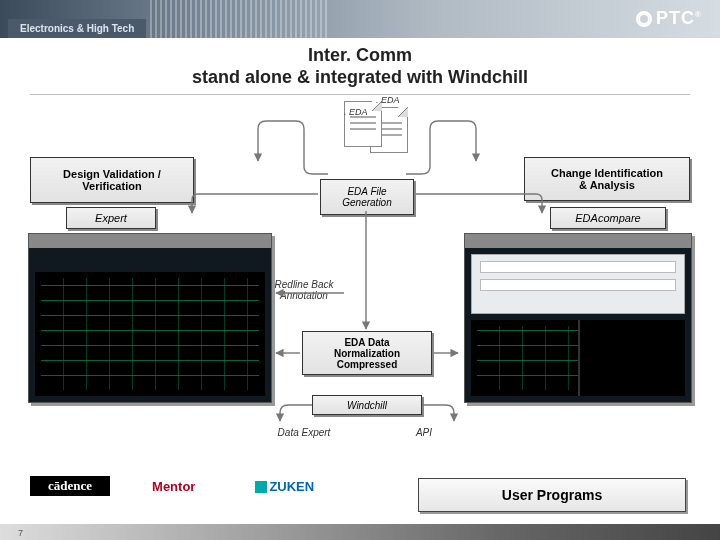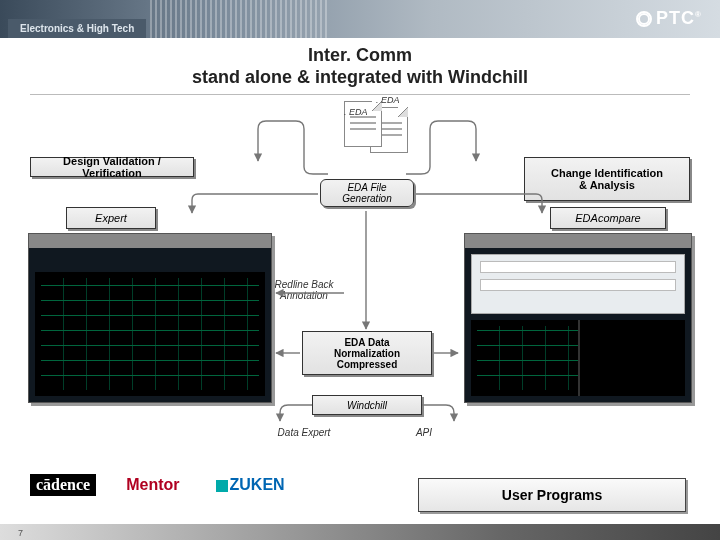--- a/index.html
+++ b/index.html
@@ -26,23 +26,23 @@
   .doc.a { left: 14px; top: 0; }
   .doc .lines { position: absolute; left: 5px; top: 14px; right: 5px; }
   .doc .lines span { display: block; height: 2px; background: #aaa; margin-bottom: 4px; }
   .doc-label { position: absolute; font-size: 9px; font-style: italic; color: #333; }
   .doc-label.a { left: 14px; top: 6px; }
   .doc-label.b { left: 46px; top: -6px; }
   
   .node-box { position: absolute; background: linear-gradient(#f2f2f2, #e2e2e2); border: 1px solid #333; box-shadow: 2px 2px 0 #888; text-align: center; display: flex; flex-direction: column; justify-content: center; font-size: 11px; padding: 4px 6px; }
   .node-box strong { font-weight: bold; display: block; }
   
-  #n-left   { left: 2px;   top: 56px;  width: 164px; height: 20px; font-weight: bold; }
+  #n-left   { left: 2px;   top: 56px;  width: 164px; height: 46px; font-weight: bold; }
   #n-right  { right: 2px;  top: 56px;  width: 166px; height: 44px; font-weight: bold; }
-  #n-fgen   { left: 292px; top: 78px;  width: 94px;  height: 28px; font-size: 10px; font-style: italic; border-radius: 6px; }
+  #n-fgen   { left: 292px; top: 78px;  width: 94px;  height: 36px; font-size: 10px; font-style: italic; }
   #n-expert { left: 38px;  top: 106px; width: 90px;  height: 22px; font-style: italic; }
   #n-cmp    { right: 26px; top: 106px; width: 116px; height: 22px; font-style: italic; }
   #n-norm   { left: 274px; top: 230px; width: 130px; height: 44px; font-size: 10px; }
   #n-cond   { left: 284px; top: 294px; width: 110px; height: 20px; font-style: italic; font-size: 10px; }
   
   .small-label { position: absolute; font-size: 10px; font-style: italic; text-align: center; color: #333; }
   #l-redline { left: 236px; top: 178px; width: 80px; }
   #l-mining  { left: 236px; top: 326px; width: 80px; }
   #l-api     { left: 376px; top: 326px; width: 40px; }
   
@@ -56,21 +56,21 @@
      repeating-linear-gradient(90deg, transparent 0 22px, #064 22px 23px); opacity: 0.6; }
   #shot-r .upper { position: absolute; left: 6px; right: 6px; top: 20px; height: 60px; background: #e8ecef; border: 1px solid #aaa; }
   #shot-r .upper .row { height: 12px; margin: 6px 8px; background: #fff; border: 1px solid #bbb; }
   #shot-r .panel { top: 86px; }
   #shot-r .panel2 { position: absolute; left: 50%; right: 6px; bottom: 6px; top: 86px; background: #000; border-left: 2px solid #333; }
   
   svg.arrows { position: absolute; inset: 0; width: 100%; height: 100%; pointer-events: none; }
   .arrow-line { stroke: #777; stroke-width: 1.4; fill: none; marker-end: url(#ah); }
   
   .partners { position: absolute; left: 30px; bottom: 44px; display: flex; gap: 24px; align-items: center; }
-  .ptn { font-size: 16px; font-weight: bold; padding: 2px 6px; }
+  .ptn { font-size: 13px; font-weight: bold; padding: 2px 18px; }
   .ptn.cad { background: #000; color: #fff; font-family: serif; }
   .ptn.men { color: #b00020; }
   .ptn.zuk { color: #0066b3; }
   .zk-sq { display: inline-block; width: 12px; height: 12px; background: #0aa; margin-right: 2px; vertical-align: middle; }
   
   .user-prog { position: absolute; right: 34px; bottom: 28px; width: 268px; height: 34px; background: linear-gradient(#fafafa,#e6e6e6); border: 1px solid #444; box-shadow: 2px 2px 0 #999; display: flex; align-items: center; justify-content: center; font-weight: bold; font-size: 14px; }
   
   .footer { position: absolute; left: 0; right: 0; bottom: 0; height: 16px; background: linear-gradient(to right, #ddd, #666 70%, #444); }
   .pageno { position: absolute; left: 18px; bottom: 2px; font-size: 9px; color: #555; }
 </style>

